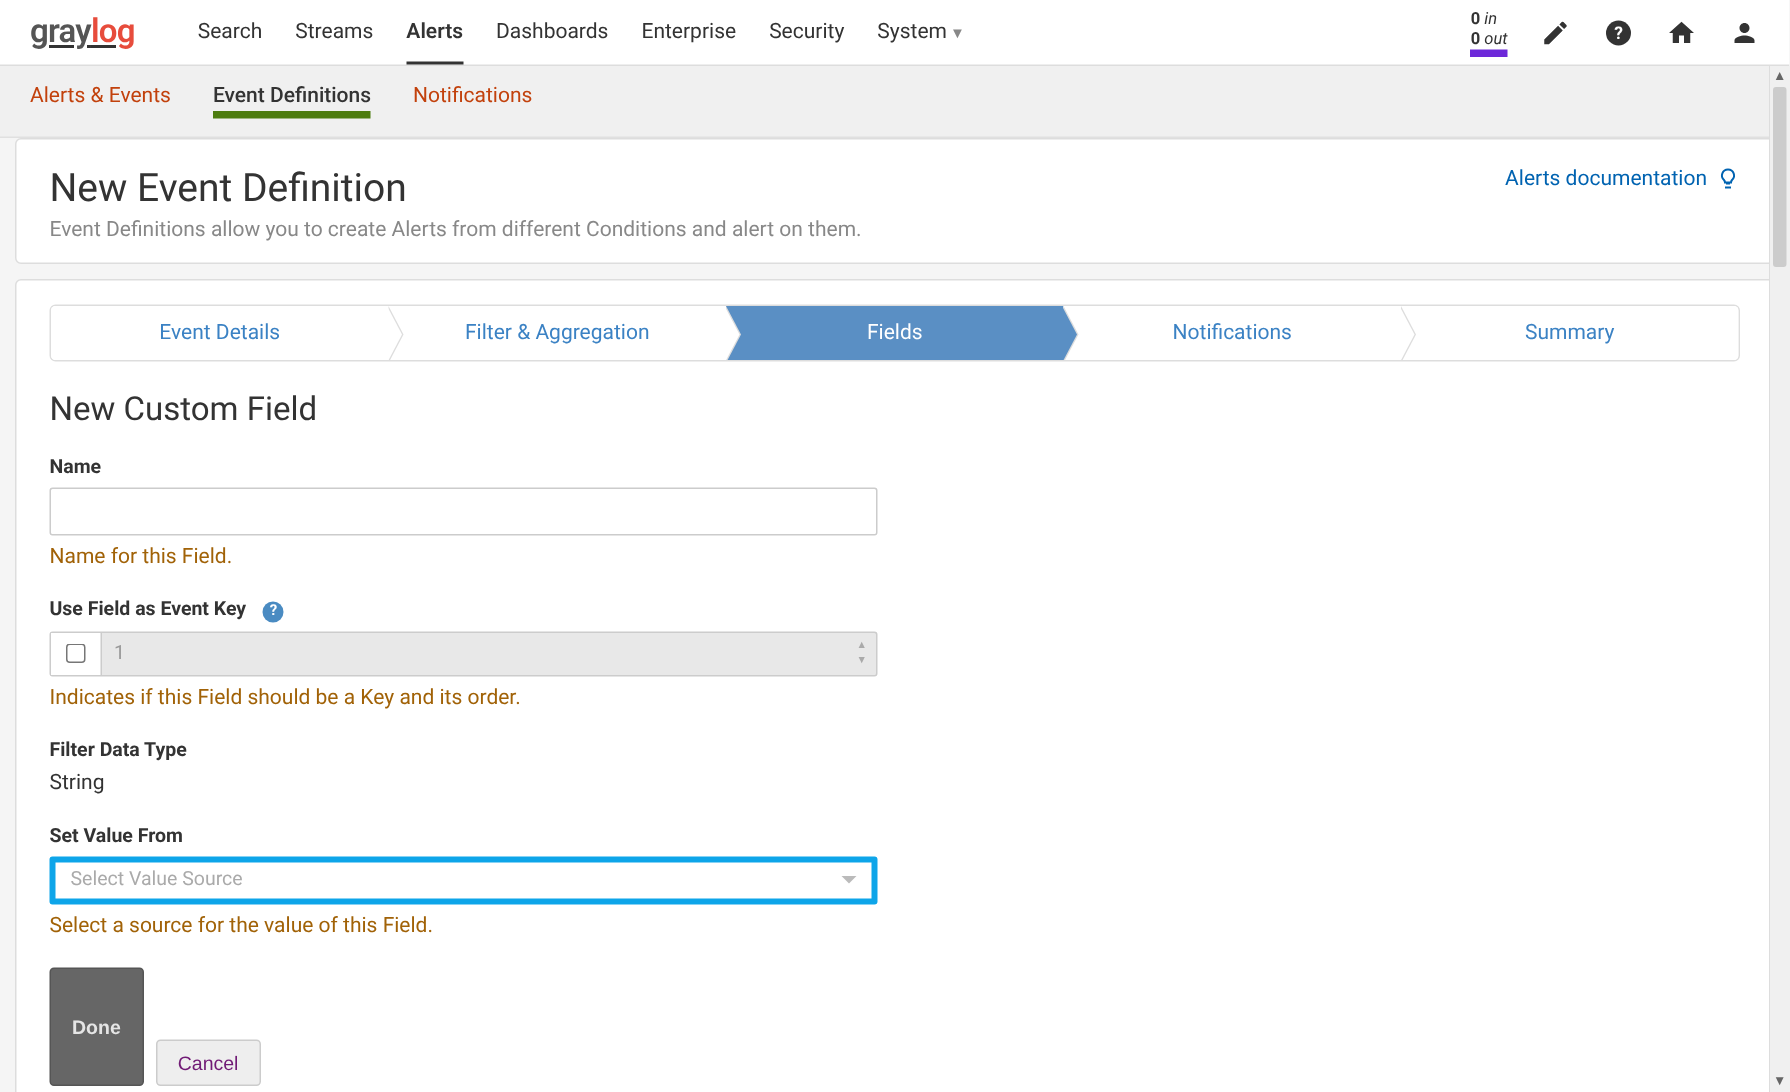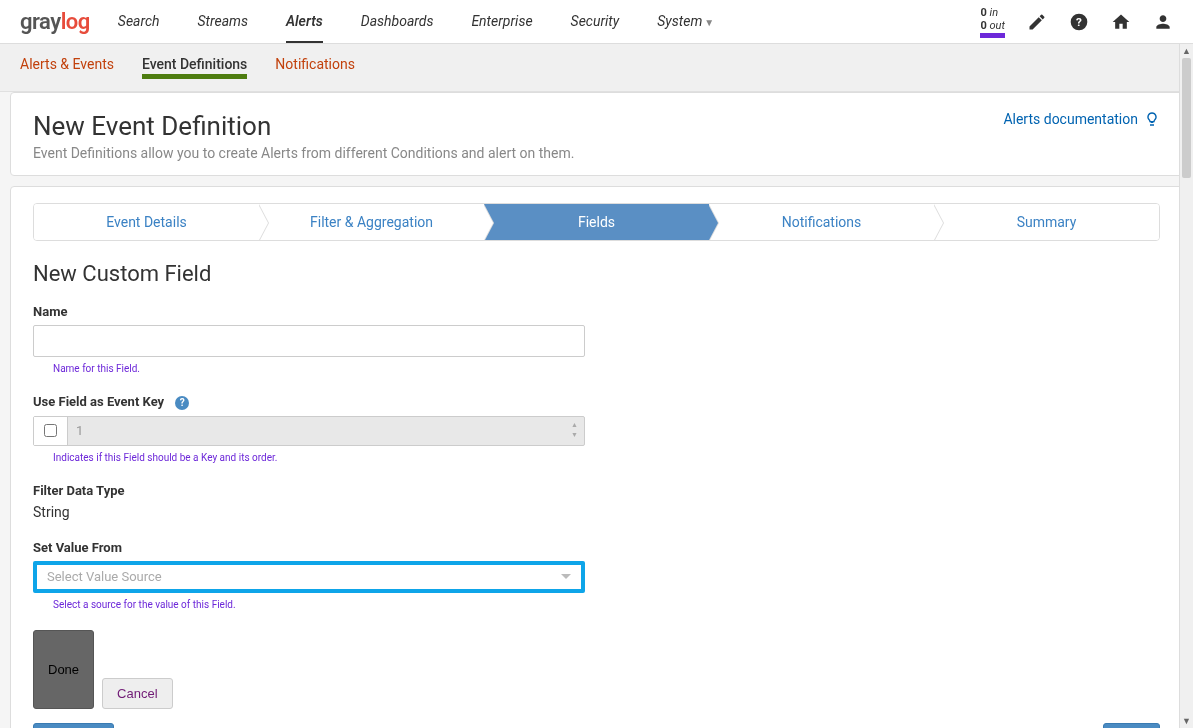--- a/index.html
+++ b/index.html
@@ -1,21 +1,21 @@
 <!DOCTYPE html>
 <html><head>
 <meta charset="utf-8">
 <style>
 * { box-sizing: border-box; margin: 0; padding: 0; }
 body { font-family: -apple-system, BlinkMacSystemFont, "Segoe UI", Roboto, sans-serif; background: #f5f5f5; color: #333; overflow: hidden; }
 .topbar { display: flex; align-items: center; height: 44px; background: #fff; border-bottom: 1px solid #ddd; padding: 0 20px; }
-.logo { font-size: 22px; font-weight: 600; letter-spacing: -0.5px; margin-right: 28px; }
+.logo { font-size: 22px; font-weight: 600; letter-spacing: -0.5px; margin-right: 42px; text-decoration: underline; }
 .logo .gray { color: #555; }
 .logo .log { color: #e74c3c; }
-.nav-items { display: flex; gap: 38px; flex: 1; font-style: italic; }
+.nav-items { display: flex; gap: 22px; flex: 1; }
 .nav-item { font-size: 14px; color: #333; cursor: pointer; padding: 12px 0; }
 .nav-item.active { font-weight: 600; border-bottom: 2px solid #333; }
 .nav-item .dd { font-size: 10px; margin-left: 2px; color: #888; }
 .topbar-right { display: flex; align-items: center; gap: 22px; }
 .io-stats { font-size: 11px; line-height: 13px; text-align: left; border-bottom: 5px solid #6d28d9; padding-bottom: 1px; }
 .io-stats .bold { font-weight: 700; }
 .io-stats .it { font-style: italic; }
 .ticon { width: 20px; height: 20px; fill: #333; cursor: pointer; }
 .subtabs { display: flex; gap: 28px; padding: 12px 20px; background: #f0f0f0; border-bottom: 1px solid #e0e0e0; }
 .subtab { font-size: 14px; color: #c2410c; cursor: pointer; padding-bottom: 2px; }
@@ -33,32 +33,32 @@
 .step { flex: 1; text-align: center; padding: 10px 0; font-size: 14px; color: #3b82c4; cursor: pointer; position: relative; background: #fff; }
 .step.active { background: #5a8fc4; color: #fff; }
 .step:not(:last-child)::after { content: ""; position: absolute; right: -9px; top: 0; width: 0; height: 0; border-top: 19px solid transparent; border-bottom: 19px solid transparent; border-left: 10px solid #fff; z-index: 2; }
 .step:not(:last-child)::before { content: ""; position: absolute; right: -10px; top: 0; width: 0; height: 0; border-top: 19px solid transparent; border-bottom: 19px solid transparent; border-left: 10px solid #ddd; z-index: 1; }
 .step.active:not(:last-child)::after { border-left-color: #5a8fc4; }
 .form-title { font-size: 22px; font-weight: 400; color: #333; margin-bottom: 18px; }
 .form-group { margin-bottom: 20px; max-width: 552px; }
 .form-label { font-size: 13px; font-weight: 700; color: #333; display: block; margin-bottom: 6px; }
 .form-help { display: inline-flex; width: 14px; height: 14px; border-radius: 50%; background: #4a8bc2; color: #fff; font-size: 10px; font-weight: 700; align-items: center; justify-content: center; margin-left: 8px; cursor: pointer; }
 .form-input { width: 100%; height: 32px; border: 1px solid #ccc; border-radius: 2px; padding: 0 8px; font-size: 13px; }
-.form-desc { font-size: 10px; color: #6d28d9; margin-top: 6px; margin-left: 20px; }
+.form-desc { font-size: 14px; color: #a16207; margin-top: 6px; }
 .spinner-row { display: flex; border: 1px solid #ccc; border-radius: 2px; background: #e8e8e8; height: 30px; }
 .spinner-check { width: 34px; display: flex; align-items: center; justify-content: center; border-right: 1px solid #ccc; background: #fff; }
 .spinner-check input { width: 13px; height: 13px; }
 .spinner-val { flex: 1; padding: 0 8px; font-size: 13px; color: #999; display: flex; align-items: center; position: relative; }
 .spinner-arrows { position: absolute; right: 6px; top: 3px; display: flex; flex-direction: column; font-size: 7px; color: #aaa; line-height: 10px; }
 .static-val { font-size: 14px; color: #333; }
 .select-box { width: 100%; height: 32px; border: 4px solid #0ea5e9; border-radius: 2px; padding: 0 10px; font-size: 13px; color: #aaa; display: flex; align-items: center; justify-content: space-between; cursor: pointer; background: #fff; }
 .select-box .caret { width: 0; height: 0; border-left: 5px solid transparent; border-right: 5px solid transparent; border-top: 5px solid #bbb; }
 .btn-row { display: flex; gap: 8px; margin-bottom: 14px; }
 .btn { padding: 7px 14px; font-size: 13px; border-radius: 3px; border: 1px solid #999; cursor: pointer; }
-.btn-dark { background: #666; color: #000000; border-color: #555; }
+.btn-dark { background: #666; color: #e5e5e5; border-color: #555; font-weight: bold; }
 .btn-light { background: #eee; color: #701a75; border-color: #ccc; margin-top: 48px; }
 .btn-primary { background: #4a8bc2; color: #fff; border-color: #3a7bb2; }
 .nav-buttons { display: flex; justify-content: space-between; gap: 22px; }
 .scrolltrack { position: fixed; right: 0; top: 44px; bottom: 0; width: 14px; background: #f0f0f0; border-left: 1px solid #ddd; }
 .scrolltrack .up, .scrolltrack .down { height: 14px; text-align: center; font-size: 9px; color: #666; line-height: 14px; }
 .scrolltrack .down { position: absolute; bottom: 0; width: 100%; }
 .scrolltrack .thumb { position: absolute; top: 14px; left: 2px; right: 2px; height: 120px; background: #ccc; border-radius: 2px; }
 </style>
 </head>
 <body>

